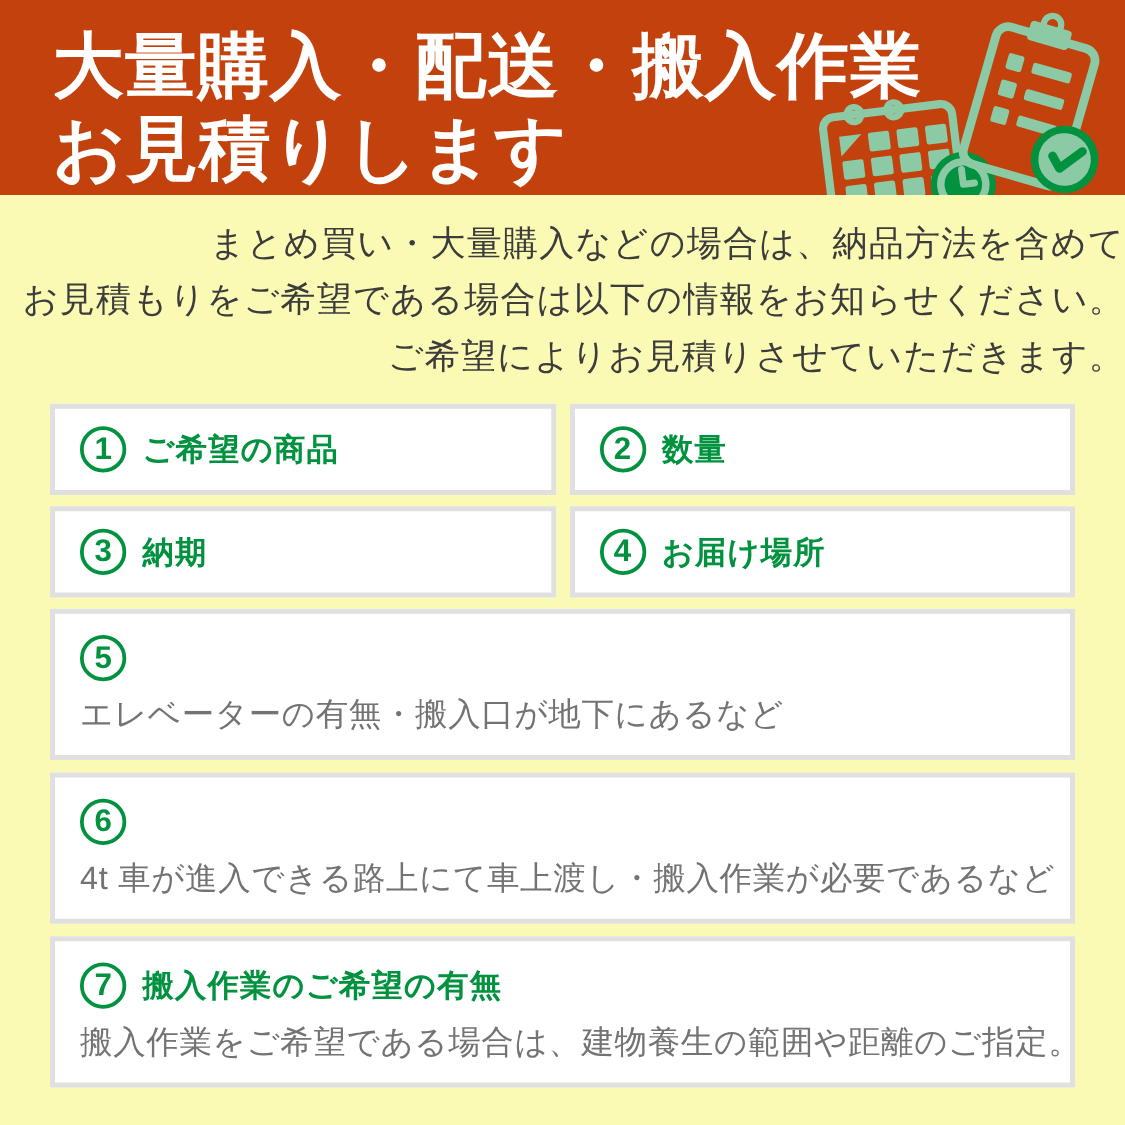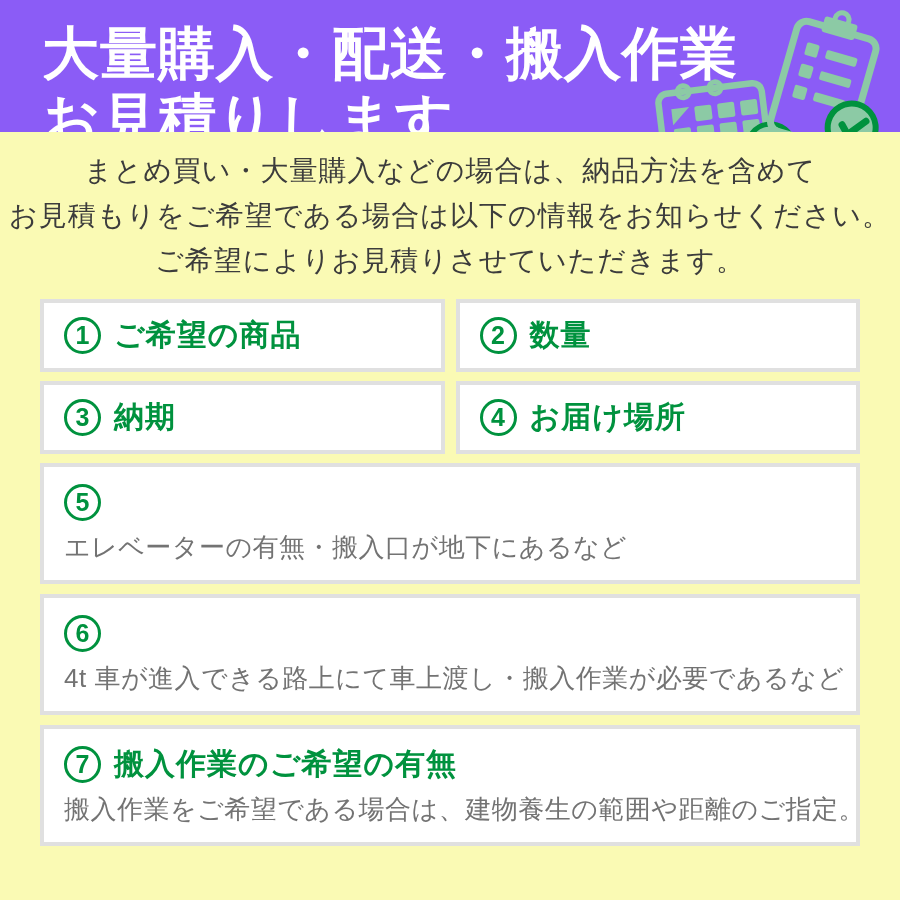--- a/index.html
+++ b/index.html
@@ -1,44 +1,44 @@
 <!DOCTYPE html>
 <html lang="ja"><head>
 <meta charset="utf-8">
 <style>
   html,body{margin:0;padding:0;}
   .banner{
     width:900px;height:900px;background:#fafab4;overflow:hidden;position:relative;
     font-family:"Liberation Sans","DejaVu Sans",sans-serif;
   }
   
-  .hdr{height:132px;background:#8b5cf6;position:relative;overflow:hidden;}
+  .hdr{height:156px;background:#c2410c;position:relative;overflow:hidden;}
   .hdr-title{
     position:absolute;left:42px;top:20px;color:#ffffff;
     font-size:57px;font-weight:bold;line-height:66px;letter-spacing:1px;white-space:nowrap;
   }
   .hdr-icons{position:absolute;right:8px;top:8px;width:250px;height:172px;}
   .hdr-icons svg{position:absolute;overflow:visible;}
   .icon-calendar{left:14px;top:66px;}
   .icon-clipboard{right:2px;top:4px;}
   
-  .intro{padding-top:16px;text-align:center;color:#3c3c3c;font-size:28px;line-height:45px;}
+  .intro{padding-top:16px;text-align:right;color:#3c3c3c;font-size:28px;line-height:45px;}
   .intro p{margin:0;letter-spacing:1px;}
   
   .content{padding:0 40px;margin-top:16px;}
   .grid{display:grid;grid-template-columns:1fr 1fr;column-gap:11px;row-gap:9px;margin-bottom:9px;}
   .box{background:#ffffff;border:4px solid #e0e0e0;box-sizing:border-box;}
   .box.small{height:73px;display:flex;align-items:center;padding-left:20px;}
   .box.tall{padding:15px 20px 17px;margin-bottom:10px;}
   .num{
     display:inline-flex;width:37px;height:37px;border:3px solid #00923e;border-radius:50%;
     color:#00923e;font-weight:bold;font-size:25px;align-items:center;justify-content:center;
     box-sizing:border-box;flex:0 0 auto;line-height:1;
   }
-  .box-title{color:#00923e;font-size:30px;font-weight:bold;margin-left:13px;white-space:nowrap;letter-spacing:1px;}
+  .box-title{color:#00923e;font-size:25px;font-weight:bold;margin-left:13px;white-space:nowrap;letter-spacing:1px;}
   .box-head{display:flex;align-items:center;height:40px;}
   .box-desc{margin:9px 0 0;font-size:26px;line-height:32px;color:#737373;letter-spacing:0.5px;white-space:nowrap;}
 </style>
 </head>
 <body>
 
 <div class="banner">
 
   <header class="hdr">
     <div class="hdr-title">

